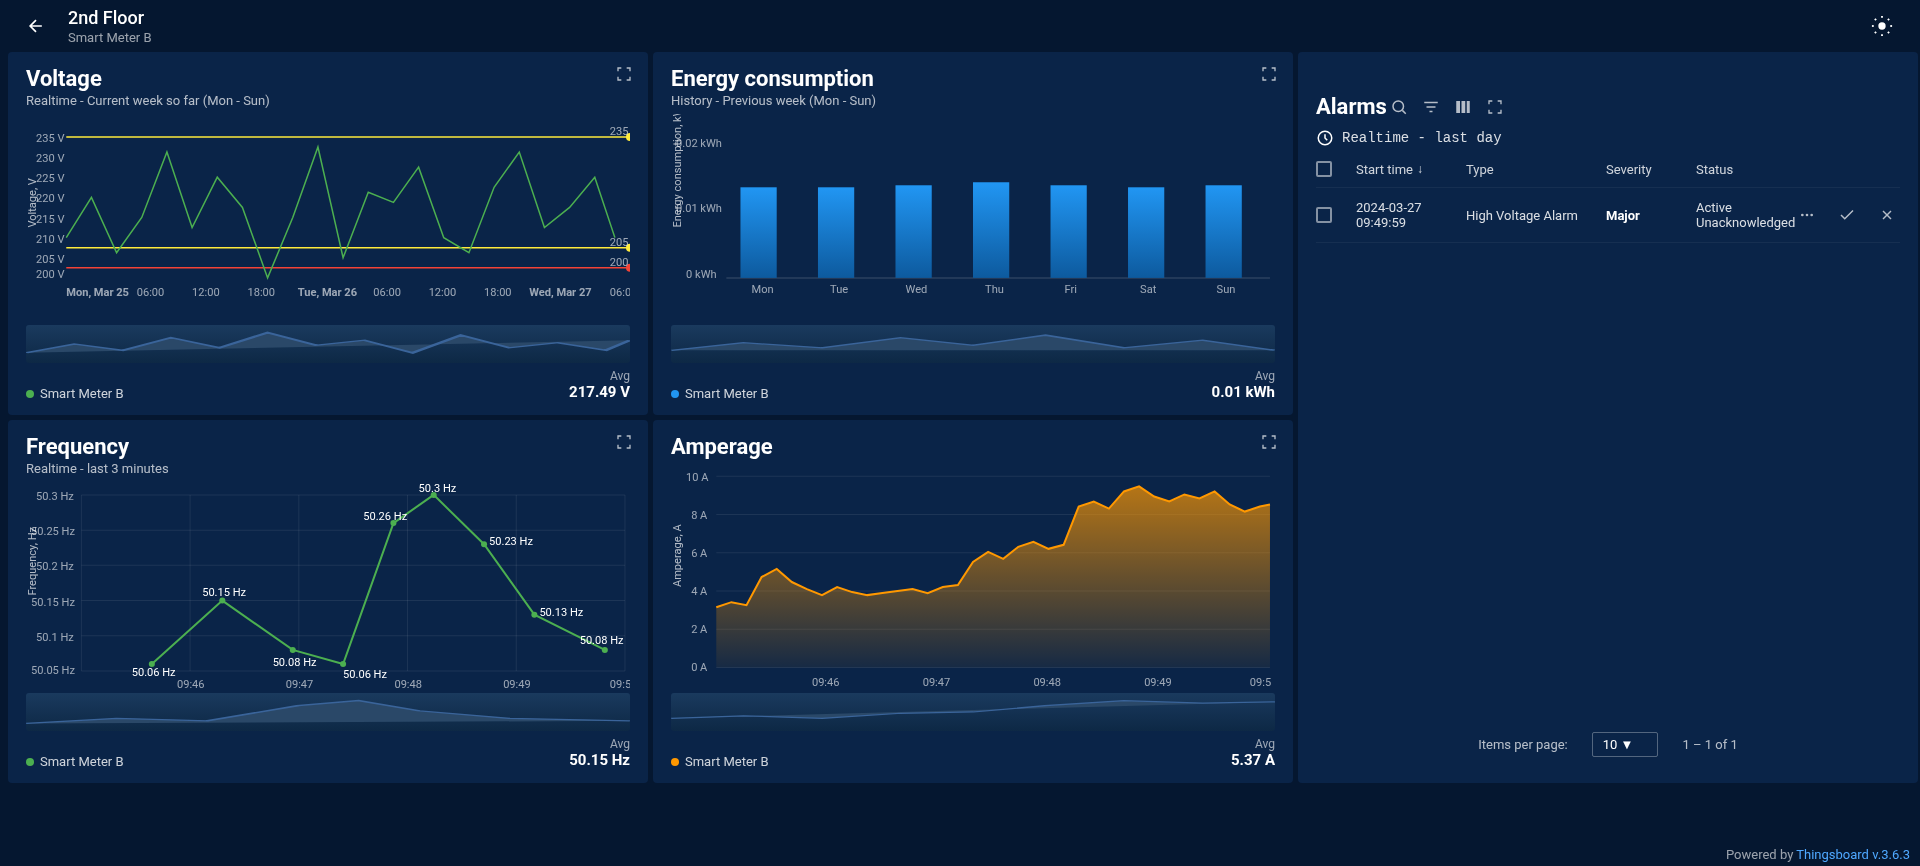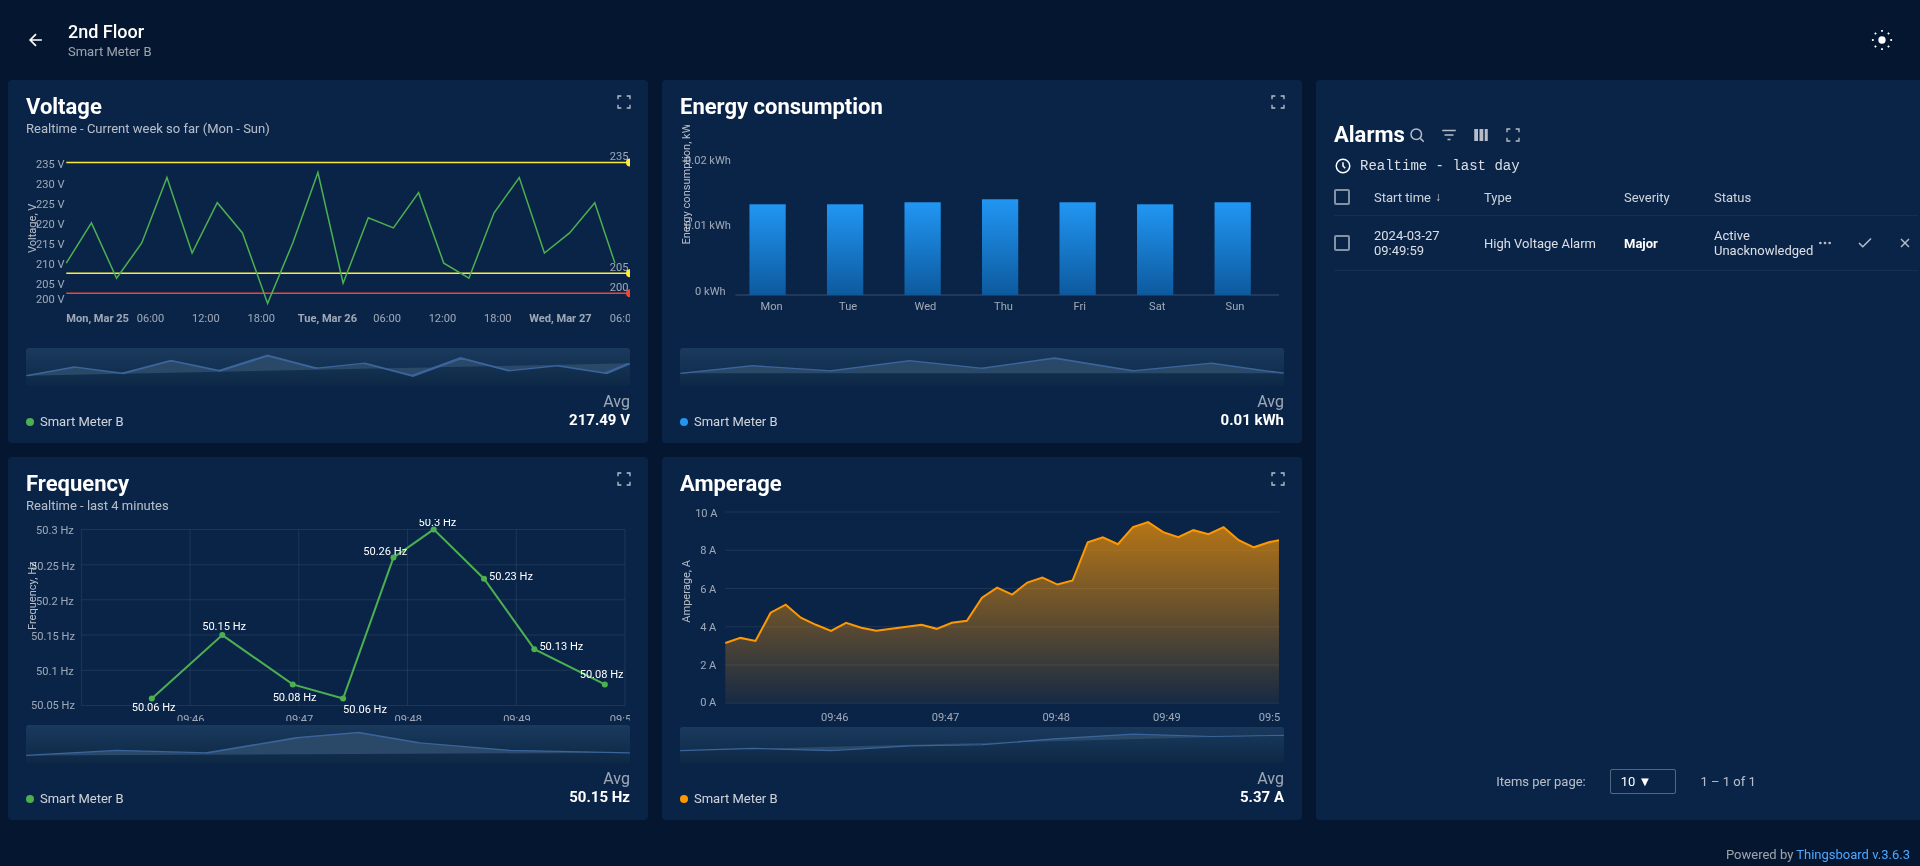--- a/index.html
+++ b/index.html
@@ -8,21 +8,21 @@
   color: #fff;
   font-family: Roboto, -apple-system, BlinkMacSystemFont, "Segoe UI", sans-serif;
   width: 1920px;
   height: 866px;
   overflow: hidden;
 }
 .header {
   display: flex;
   align-items: center;
   padding: 16px 20px;
-  height: 80px;
+  height: 52px;
 }
 .back-btn {
   width: 32px;
   height: 32px;
   display: flex;
   align-items: center;
   justify-content: center;
   cursor: pointer;
   margin-right: 16px;
 }
@@ -34,21 +34,21 @@
   height: 36px;
   display: flex;
   align-items: center;
   justify-content: center;
   cursor: pointer;
 }
 .grid {
   display: grid;
   grid-template-columns: 640px 640px 620px;
   grid-template-rows: 363px 363px;
-  gap: 14px;
+  gap: 5px;
   padding: 0 8px;
 }
 .card {
   background: #0a2448;
   border-radius: 4px;
   padding: 14px 18px;
   position: relative;
   display: flex;
   flex-direction: column;
 }
@@ -94,21 +94,21 @@
   font-size: 13px;
   color: rgba(255,255,255,0.8);
 }
 .legend-dot {
   width: 8px;
   height: 8px;
   border-radius: 50%;
   display: inline-block;
 }
 .avg-block { text-align: right; }
-.avg-label { font-size: 16px; color: rgba(255,255,255,0.6); }
+.avg-label { font-size: 12px; color: rgba(255,255,255,0.6); }
 .avg-value { font-size: 15px; font-weight: 700; }
 .alarms-card {
   grid-row: span 2;
 }
 .alarms-header {
   display: flex;
   align-items: center;
   justify-content: flex-start;
   margin-top: 28px;
 }
@@ -286,20 +286,21 @@
   <div class="card">
     <div class="card-actions">
       <div class="icon-btn">
         <svg width="16" height="16" viewBox="0 0 24 24" fill="none" stroke="#fff" stroke-width="2">
             <path d="M8 3H3v5M16 3h5v5M8 21H3v-5M16 21h5v-5"></path>
           </svg>
       </div>
     </div>
     <div class="card-header">
       <div class="card-title">Energy consumption</div>
+      <div class="card-sub">History - Previous week (Mon - Sun)</div>
     </div>
     <div class="chart-area">
       <svg class="chart-svg" viewBox="0 0 600 170">
         <text class="axis-label" x="0" y="85" transform="rotate(-90 10 85)">Energy consumption, kWh</text>
         <g transform="translate(55,5)">
           <text class="tick-label" x="-50" y="10">0.02 kWh</text>
           <text class="tick-label" x="-50" y="75">0.01 kWh</text>
           <text class="tick-label" x="-40" y="140">0 kWh</text>
           <line x1="0" y1="140" x2="540" y2="140" stroke="rgba(255,255,255,0.2)"></line>
           <defs>
@@ -434,21 +435,21 @@
   <div class="card">
     <div class="card-actions">
       <div class="icon-btn">
         <svg width="16" height="16" viewBox="0 0 24 24" fill="none" stroke="#fff" stroke-width="2">
             <path d="M8 3H3v5M16 3h5v5M8 21H3v-5M16 21h5v-5"></path>
           </svg>
       </div>
     </div>
     <div class="card-header">
       <div class="card-title">Frequency</div>
-      <div class="card-sub">Realtime - last 4 minutes</div>
+      <div class="card-sub">Realtime - last 3 minutes</div>
     </div>
     <div class="chart-area">
       <svg class="chart-svg" viewBox="0 0 600 200">
         <text class="axis-label" x="0" y="100" transform="rotate(-90 10 100)">Frequency, Hz</text>
         <g transform="translate(55,10)">
           <g stroke="rgba(255,255,255,0.08)">
             <line x1="0" y1="0" x2="540" y2="0"></line>
               <line x1="0" y1="35" x2="540" y2="35"></line>
             <line x1="0" y1="70" x2="540" y2="70"></line>
               <line x1="0" y1="105" x2="540" y2="105"></line>

